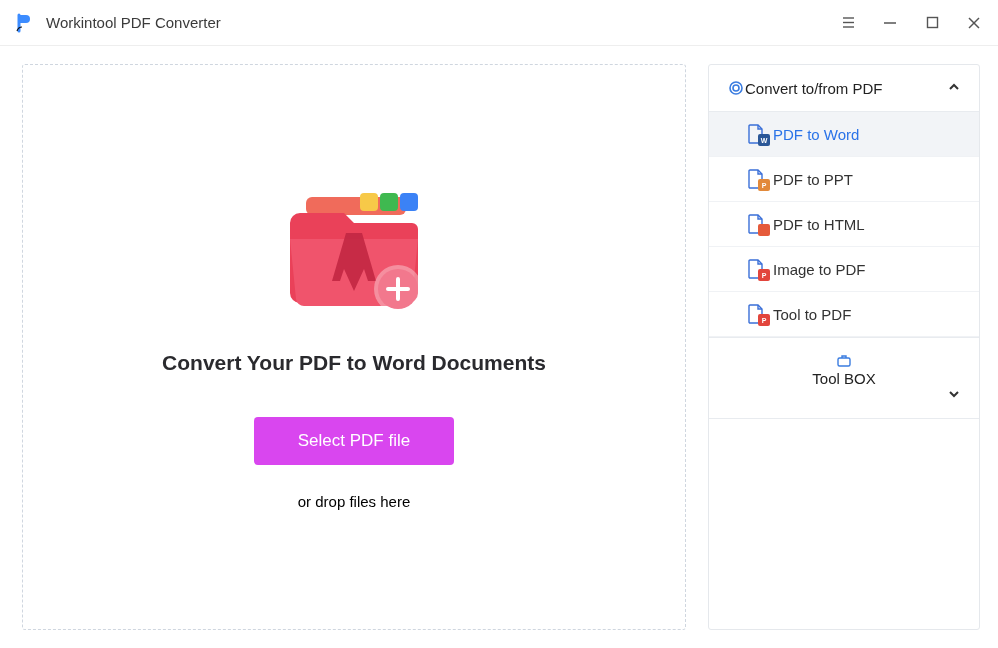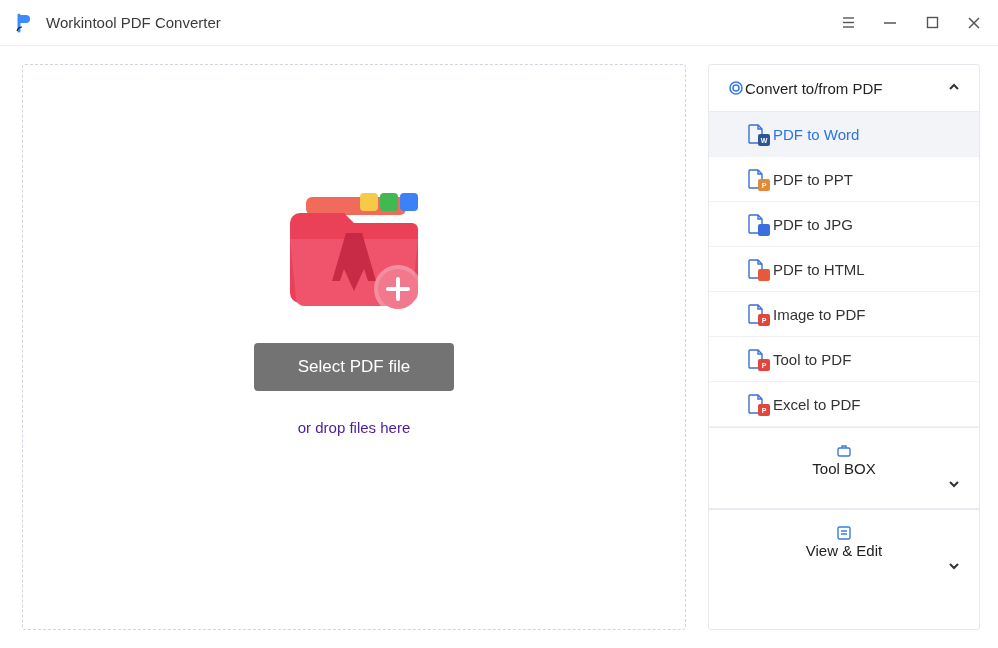--- a/index.html
+++ b/index.html
@@ -61,32 +61,32 @@
     margin-bottom: 18px;
   }
   .headline {
     font-size: 21px;
     font-weight: 700;
     color: #2a2a2e;
     margin-top: 8px;
     margin-bottom: 42px;
   }
   .select-btn {
-    background: #737373;
+    background: #d946ef;
     color: #fff;
     border: none;
     border-radius: 4px;
     padding: 14px 44px;
     font-size: 17px;
     font-weight: 500;
     cursor: pointer;
   }
   .drop-hint {
     margin-top: 28px;
-    color: #4c1d95;
+    color: #000000;
     font-size: 15px;
   }
 
   .sidebar {
     width: 272px;
     border: 1px solid #e5e8ec;
     border-radius: 3px;
     display: flex;
     flex-direction: column;
     overflow: hidden;
@@ -200,20 +200,21 @@
         <path d="M16 54 h128 l-6 60 a8 8 0 0 1 -8 7 H30 a8 8 0 0 1 -8 -7 Z" fill="#f0546c"></path>
 
         <path d="M72 48 L58 96 h8 l4 -12 l10 22 l10 -22 l4 12 h8 L88 48 Z" fill="#c22742" opacity="0.9"></path>
 
         <circle cx="124" cy="104" r="24" fill="#fff" opacity="0.35"></circle>
         <circle cx="124" cy="104" r="20" fill="#f2788d"></circle>
         <line x1="124" y1="94" x2="124" y2="114" stroke="#fff" stroke-width="4" stroke-linecap="round"></line>
         <line x1="114" y1="104" x2="134" y2="104" stroke="#fff" stroke-width="4" stroke-linecap="round"></line>
       </svg>
     </div>
+    <div class="headline">Convert Your PDF to Word Documents</div>
     <button class="select-btn">Select PDF file</button>
     <div class="drop-hint">or drop files here</div>
   </div>
 
   <div class="sidebar">
     <div class="section-header">
       <span class="section-icon">
         <svg width="16" height="16" viewBox="0 0 16 16" fill="none" stroke="#3a7ce0" stroke-width="1.6">
             <circle cx="8" cy="8" r="6"></circle>
             <path d="M5 8 a3 3 0 0 1 6 0 M11 8 a3 3 0 0 1 -6 0"></path>
@@ -247,90 +248,55 @@
             <div class="file-badge badge-ppt">P</div>
           </div>
           <span>PDF to PPT</span>
         </div>
         <div class="menu-item">
           <div class="file-icon">
             <svg width="18" height="20" viewBox="0 0 18 20">
               <path d="M3 1 h8 l4 4 v13 a1 1 0 0 1 -1 1 H3 a1 1 0 0 1 -1 -1 V2 a1 1 0 0 1 1 -1 Z" fill="none" stroke="#3a6fd8" stroke-width="1.4"></path>
               <path d="M11 1 v4 h4" fill="none" stroke="#3a6fd8" stroke-width="1.4"></path>
             </svg>
-            <div class="file-badge badge-jpg"></div>
-          </div>
-          <span>PDF to JPG</span>
+            <div class="file-badge badge-html"></div>
+          </div>
+          <span>PDF to HTML</span>
         </div>
         <div class="menu-item">
           <div class="file-icon">
             <svg width="18" height="20" viewBox="0 0 18 20">
               <path d="M3 1 h8 l4 4 v13 a1 1 0 0 1 -1 1 H3 a1 1 0 0 1 -1 -1 V2 a1 1 0 0 1 1 -1 Z" fill="none" stroke="#3a6fd8" stroke-width="1.4"></path>
               <path d="M11 1 v4 h4" fill="none" stroke="#3a6fd8" stroke-width="1.4"></path>
             </svg>
-            <div class="file-badge badge-html"></div>
-          </div>
-          <span>PDF to HTML</span>
+            <div class="file-badge badge-pdf">P</div>
+          </div>
+          <span>Image to PDF</span>
         </div>
         <div class="menu-item">
           <div class="file-icon">
             <svg width="18" height="20" viewBox="0 0 18 20">
               <path d="M3 1 h8 l4 4 v13 a1 1 0 0 1 -1 1 H3 a1 1 0 0 1 -1 -1 V2 a1 1 0 0 1 1 -1 Z" fill="none" stroke="#3a6fd8" stroke-width="1.4"></path>
               <path d="M11 1 v4 h4" fill="none" stroke="#3a6fd8" stroke-width="1.4"></path>
             </svg>
             <div class="file-badge badge-pdf">P</div>
           </div>
-          <span>Image to PDF</span>
-        </div>
-        <div class="menu-item">
-          <div class="file-icon">
-            <svg width="18" height="20" viewBox="0 0 18 20">
-              <path d="M3 1 h8 l4 4 v13 a1 1 0 0 1 -1 1 H3 a1 1 0 0 1 -1 -1 V2 a1 1 0 0 1 1 -1 Z" fill="none" stroke="#3a6fd8" stroke-width="1.4"></path>
-              <path d="M11 1 v4 h4" fill="none" stroke="#3a6fd8" stroke-width="1.4"></path>
-            </svg>
-            <div class="file-badge badge-pdf">P</div>
-          </div>
           <span>Tool to PDF</span>
-        </div>
-        <div class="menu-item">
-          <div class="file-icon">
-            <svg width="18" height="20" viewBox="0 0 18 20">
-              <path d="M3 1 h8 l4 4 v13 a1 1 0 0 1 -1 1 H3 a1 1 0 0 1 -1 -1 V2 a1 1 0 0 1 1 -1 Z" fill="none" stroke="#3a6fd8" stroke-width="1.4"></path>
-              <path d="M11 1 v4 h4" fill="none" stroke="#3a6fd8" stroke-width="1.4"></path>
-            </svg>
-            <div class="file-badge badge-pdf">P</div>
-          </div>
-          <span>Excel to PDF</span>
         </div>
       </div>
 
     <div class="section-header collapsed">
       <span class="section-icon">
         <svg width="16" height="16" viewBox="0 0 16 16" fill="none" stroke="#3a7ce0" stroke-width="1.4">
             <rect x="2" y="5" width="12" height="8" rx="1.5"></rect>
             <path d="M6 5 V3 h4 v2"></path>
           </svg>
       </span>
       <span>Tool BOX</span>
       <span class="chev">
         <svg width="14" height="14" viewBox="0 0 14 14" fill="none" stroke="#333" stroke-width="2">
             <polyline points="3,5 7,9 11,5"></polyline>
           </svg>
       </span>
     </div>
 
-    <div class="section-header collapsed" style="border-bottom:none">
-      <span class="section-icon">
-        <svg width="16" height="16" viewBox="0 0 16 16" fill="none" stroke="#3a7ce0" stroke-width="1.4">
-            <rect x="2" y="2" width="12" height="12" rx="1.5"></rect>
-            <line x1="5" y1="6" x2="11" y2="6"></line>
-            <line x1="5" y1="9" x2="11" y2="9"></line>
-          </svg>
-      </span>
-      <span>View &amp; Edit</span>
-      <span class="chev">
-        <svg width="14" height="14" viewBox="0 0 14 14" fill="none" stroke="#333" stroke-width="2">
-            <polyline points="3,5 7,9 11,5"></polyline>
-          </svg>
-      </span>
-    </div>
   </div>
 </div>
 
 </body></html>

